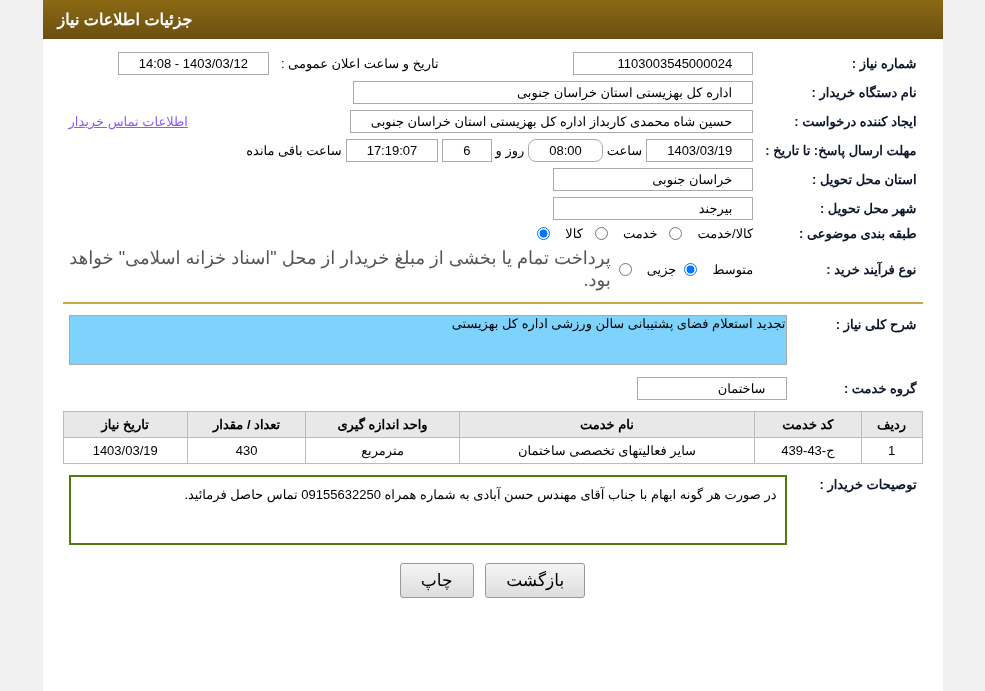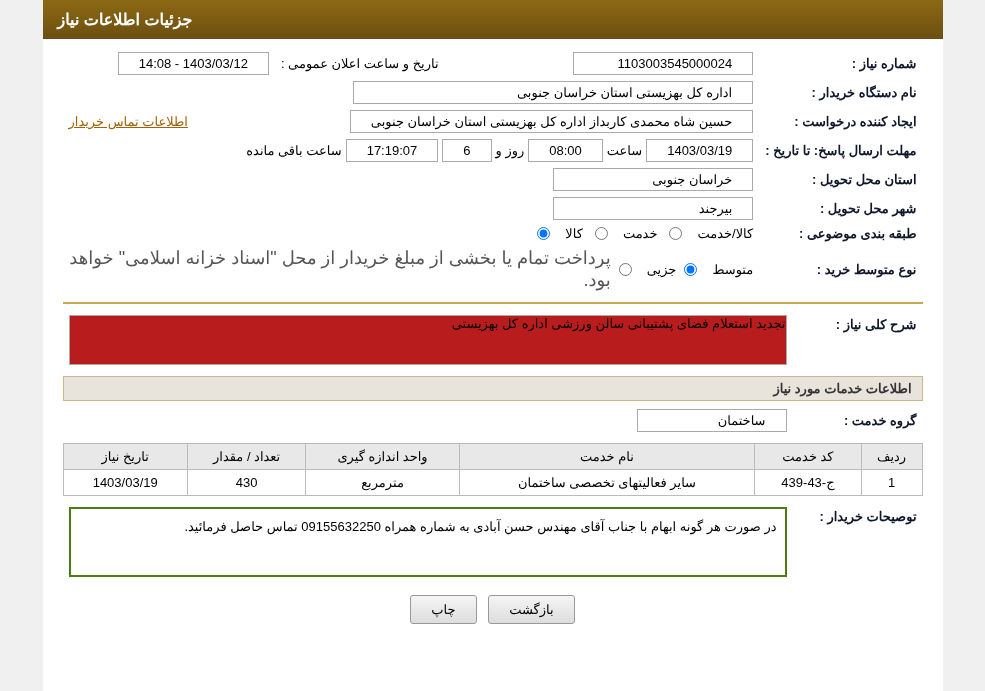--- a/index.html
+++ b/index.html
@@ -45,58 +45,58 @@
       width: 130px;
     }
     .value-box {
       border: 1px solid #aaa;
       background: #fff;
       padding: 3px 20px;
       display: inline-block;
       min-width: 80px;
     }
     .link-blue {
-      color: #a16207;
+      color: #8b5cf6;
       text-decoration: underline;
       cursor: pointer;
     }
     .inline-label {
       color: #000000;
       white-space: nowrap;
     }
     .radio-group {
       display: inline-flex;
       gap: 12px;
       align-items: center;
       direction: rtl;
     }
     .radio-item {
       display: flex;
       align-items: center;
       gap: 15px;
     }
     .naz-description-box {
       border: 1px solid #aaa;
-      background: #b91c1c;
+      background: #7dd3fc;
       min-height: 50px;
       width: 100%;
       text-align: right;
       direction: rtl;
     }
     .services-table {
       width: 100%;
       border-collapse: collapse;
       margin: 8px 0;
     }
     .services-table th {
       background: #e8e8e8;
       border: 1px solid #bbb;
       padding: 5px 5px;
       text-align: center;
-      font-weight: normal;
+      font-weight: bold;
     }
     .services-table td {
       border: 1px solid #bbb;
       padding: 5px 8px;
       text-align: center;
     }
     .services-table tr:nth-child(even) td {
       background: #f9f9f9;
     }
     .description-buyer-box {
@@ -108,21 +108,21 @@
       text-align: right;
       direction: rtl;
       line-height: 1.6;
     }
     .button-row {
       text-align: center;
       margin: 15px 0;
     }
     .btn {
       padding: 6px 20px;
-      font-size: 13px;
+      font-size: 17px;
       font-family: Tahoma, Arial, sans-serif;
       cursor: pointer;
       border: 1px solid #999;
       border-radius: 3px;
       margin: 0 4px;
     }
     .btn-print {
       background: linear-gradient(to bottom, #f5f5f5, #ddd);
     }
     .btn-back {
@@ -194,21 +194,21 @@
           <span class="link-blue">اطلاعات تماس خریدار</span>
         </td>
       </tr>
 
       <tr>
         <td class="label-cell">مهلت ارسال پاسخ: تا تاریخ :</td>
         <td colspan="3">
           <div class="row-flex">
             <span class="value-box" style="min-width:90px;">1403/03/19</span>
             <span class="inline-label">ساعت</span>
-            <span class="value-box" style="min-width:60px;">08:00</span>
+            <span class="value-box" style="min-width:60px;border-radius:8px;">08:00</span>
             <span class="inline-label">روز و</span>
             <span class="value-box" style="min-width:40px; text-align:center;">6</span>
             <span class="value-box" style="min-width:70px;">17:19:07</span>
             <span class="inline-label">ساعت باقی مانده</span>
           </div>
         </td>
       </tr>
 
       <tr>
         <td class="label-cell">استان محل تحویل :</td>
@@ -238,21 +238,21 @@
             </div>
             <div class="radio-item">
               <span>کالا</span>
               <input type="radio" name="taifeh" checked="" style="">
             </div>
           </div>
         </td>
       </tr>
 
       <tr>
-        <td class="label-cell">نوع متوسط خرید :</td>
+        <td class="label-cell">نوع فرآیند خرید :</td>
         <td colspan="3">
           <div style="display:flex; align-items:center; gap:8px; direction:rtl;">
             <div class="radio-item">
               <span>متوسط</span>
               <input type="radio" name="farayand" checked="" style="">
             </div>
             <div class="radio-item">
               <span>جزیی</span>
               <input type="radio" name="farayand" style="">
             </div>
@@ -269,21 +269,20 @@
       <tbody>
           <tr>
         <td class="label-cell" style="vertical-align:top; padding-top:5px;">شرح کلی نیاز :</td>
         <td>
           <div class="naz-description-box">تجدید استعلام فضای پشتیبانی سالن ورزشی اداره کل بهزیستی</div>
         </td>
       </tr>
     </tbody>
       </table>
 
-    <div class="sub-section-title">اطلاعات خدمات مورد نیاز</div>
 
     <table class="info-table">
       <tbody>
           <tr>
         <td class="label-cell">گروه خدمت :</td>
         <td>
           <span class="value-box" style="min-width:150px;">ساختمان</span>
         </td>
       </tr>
     </tbody>

